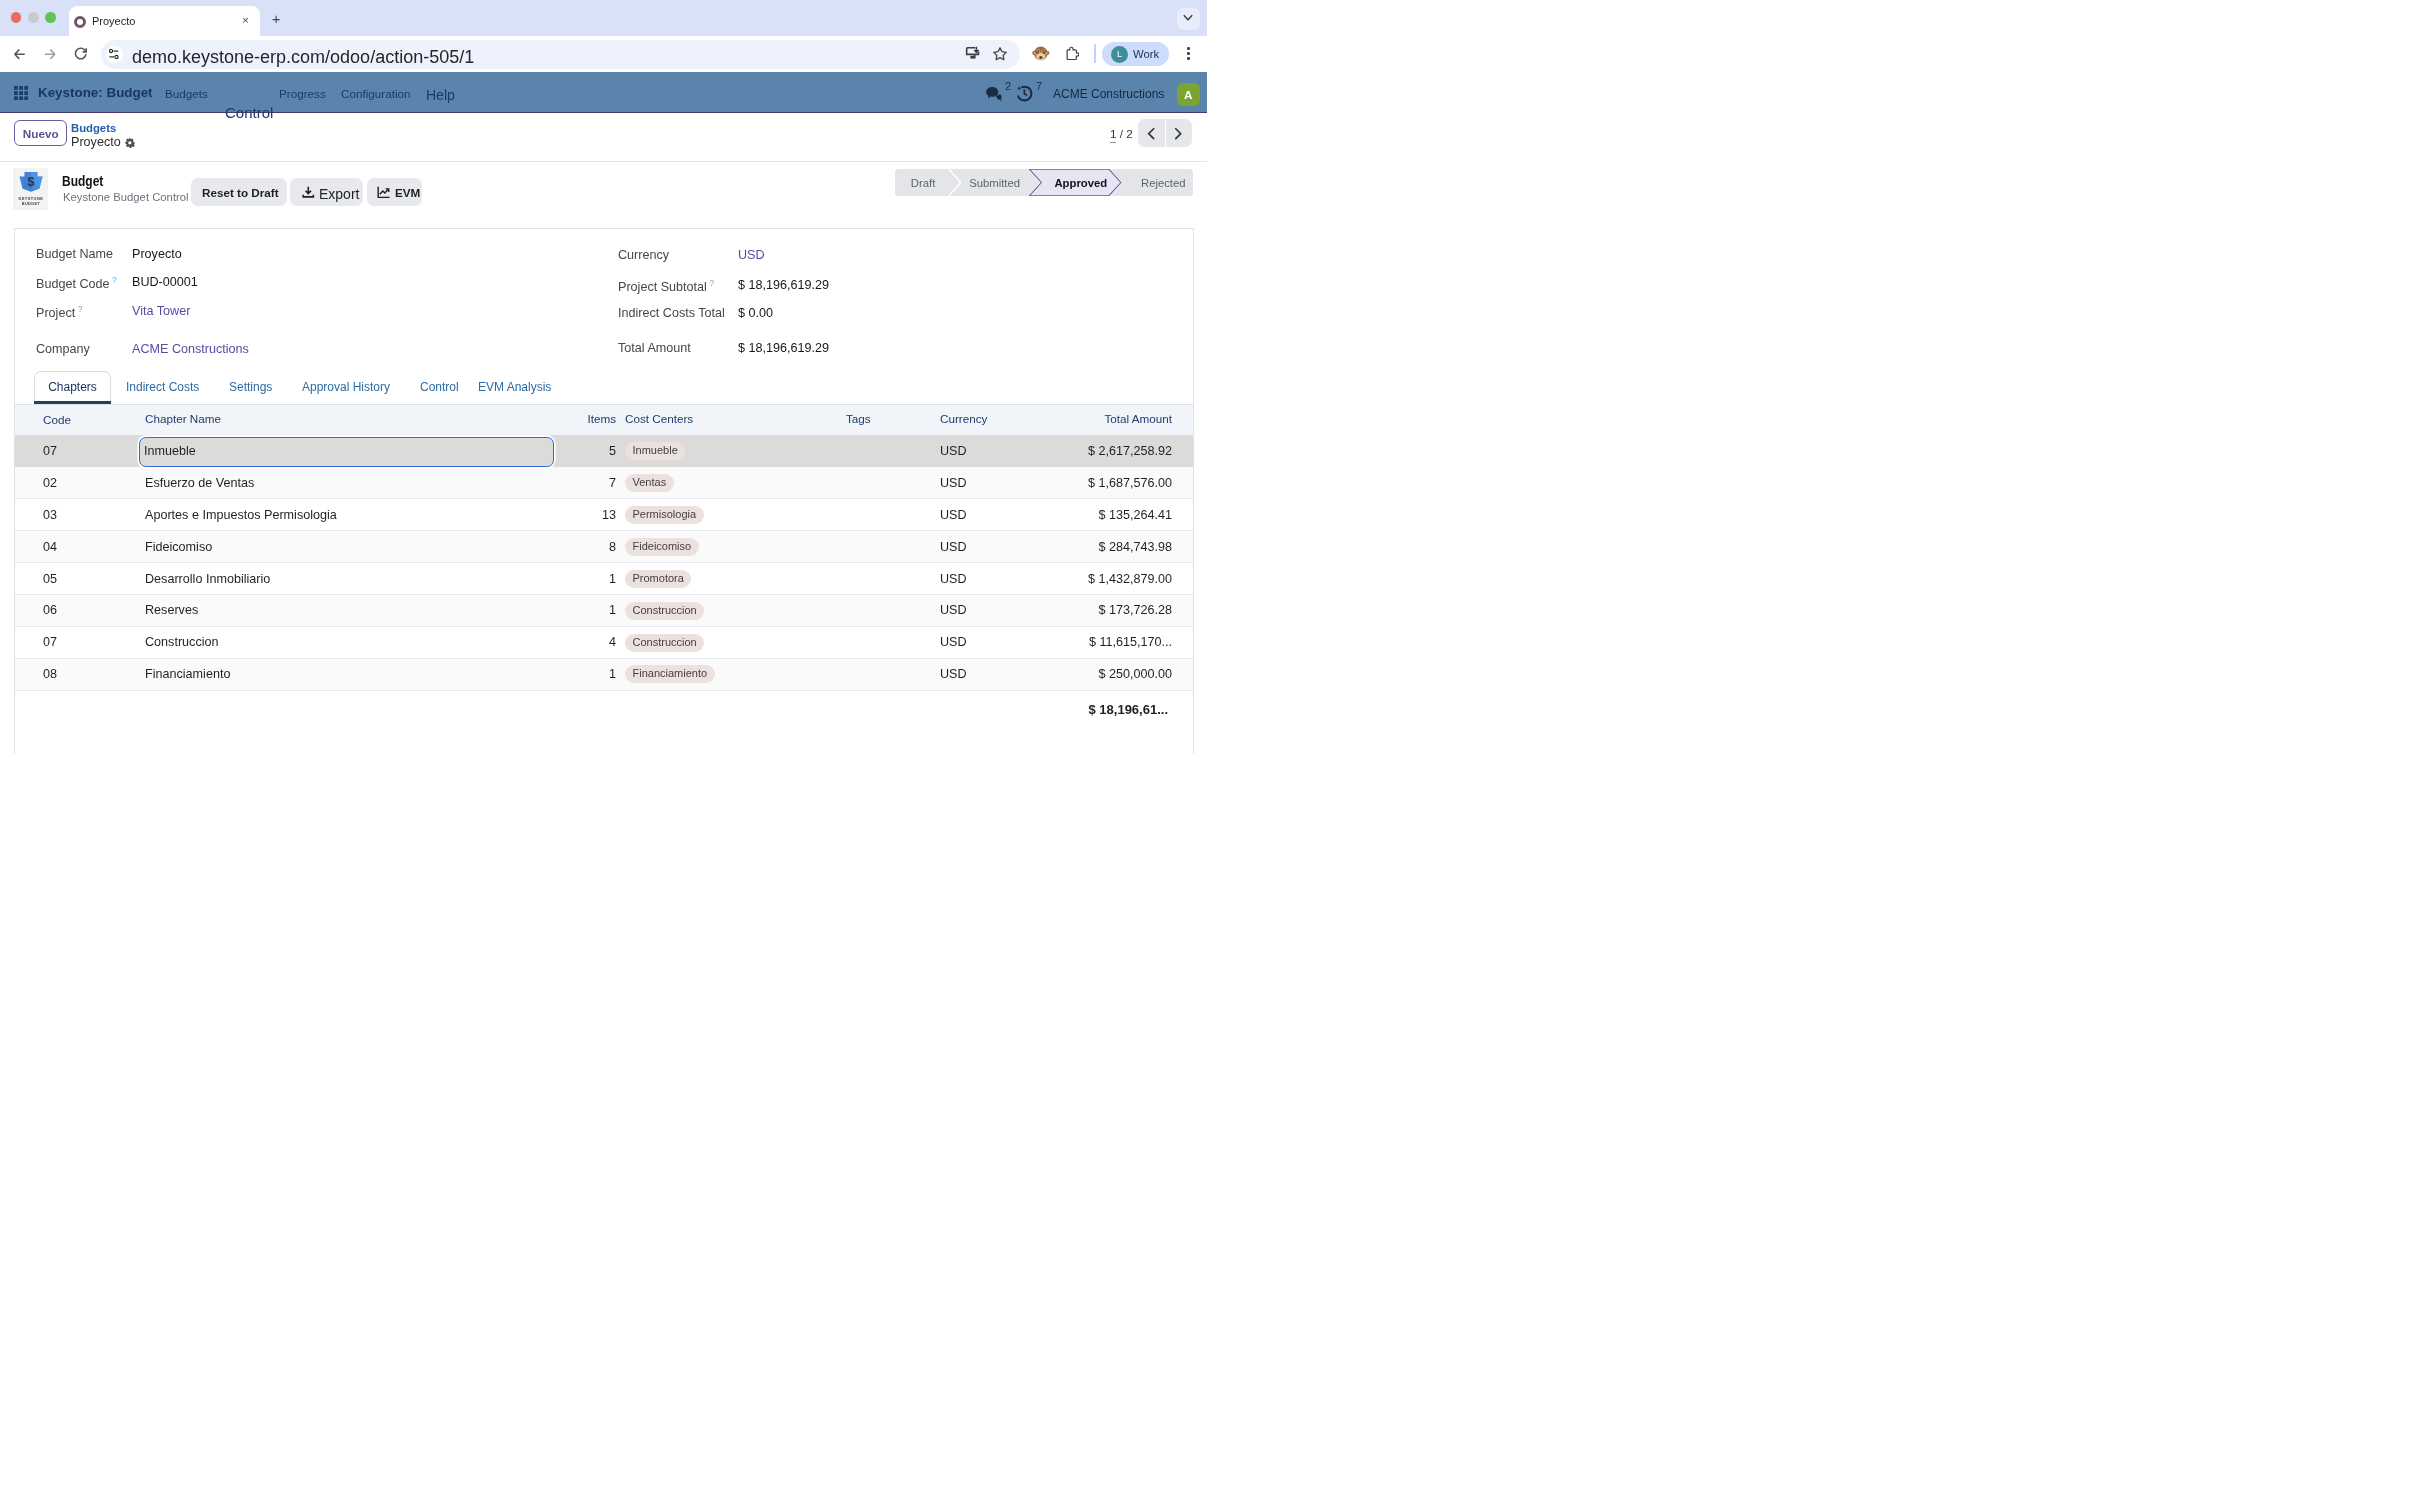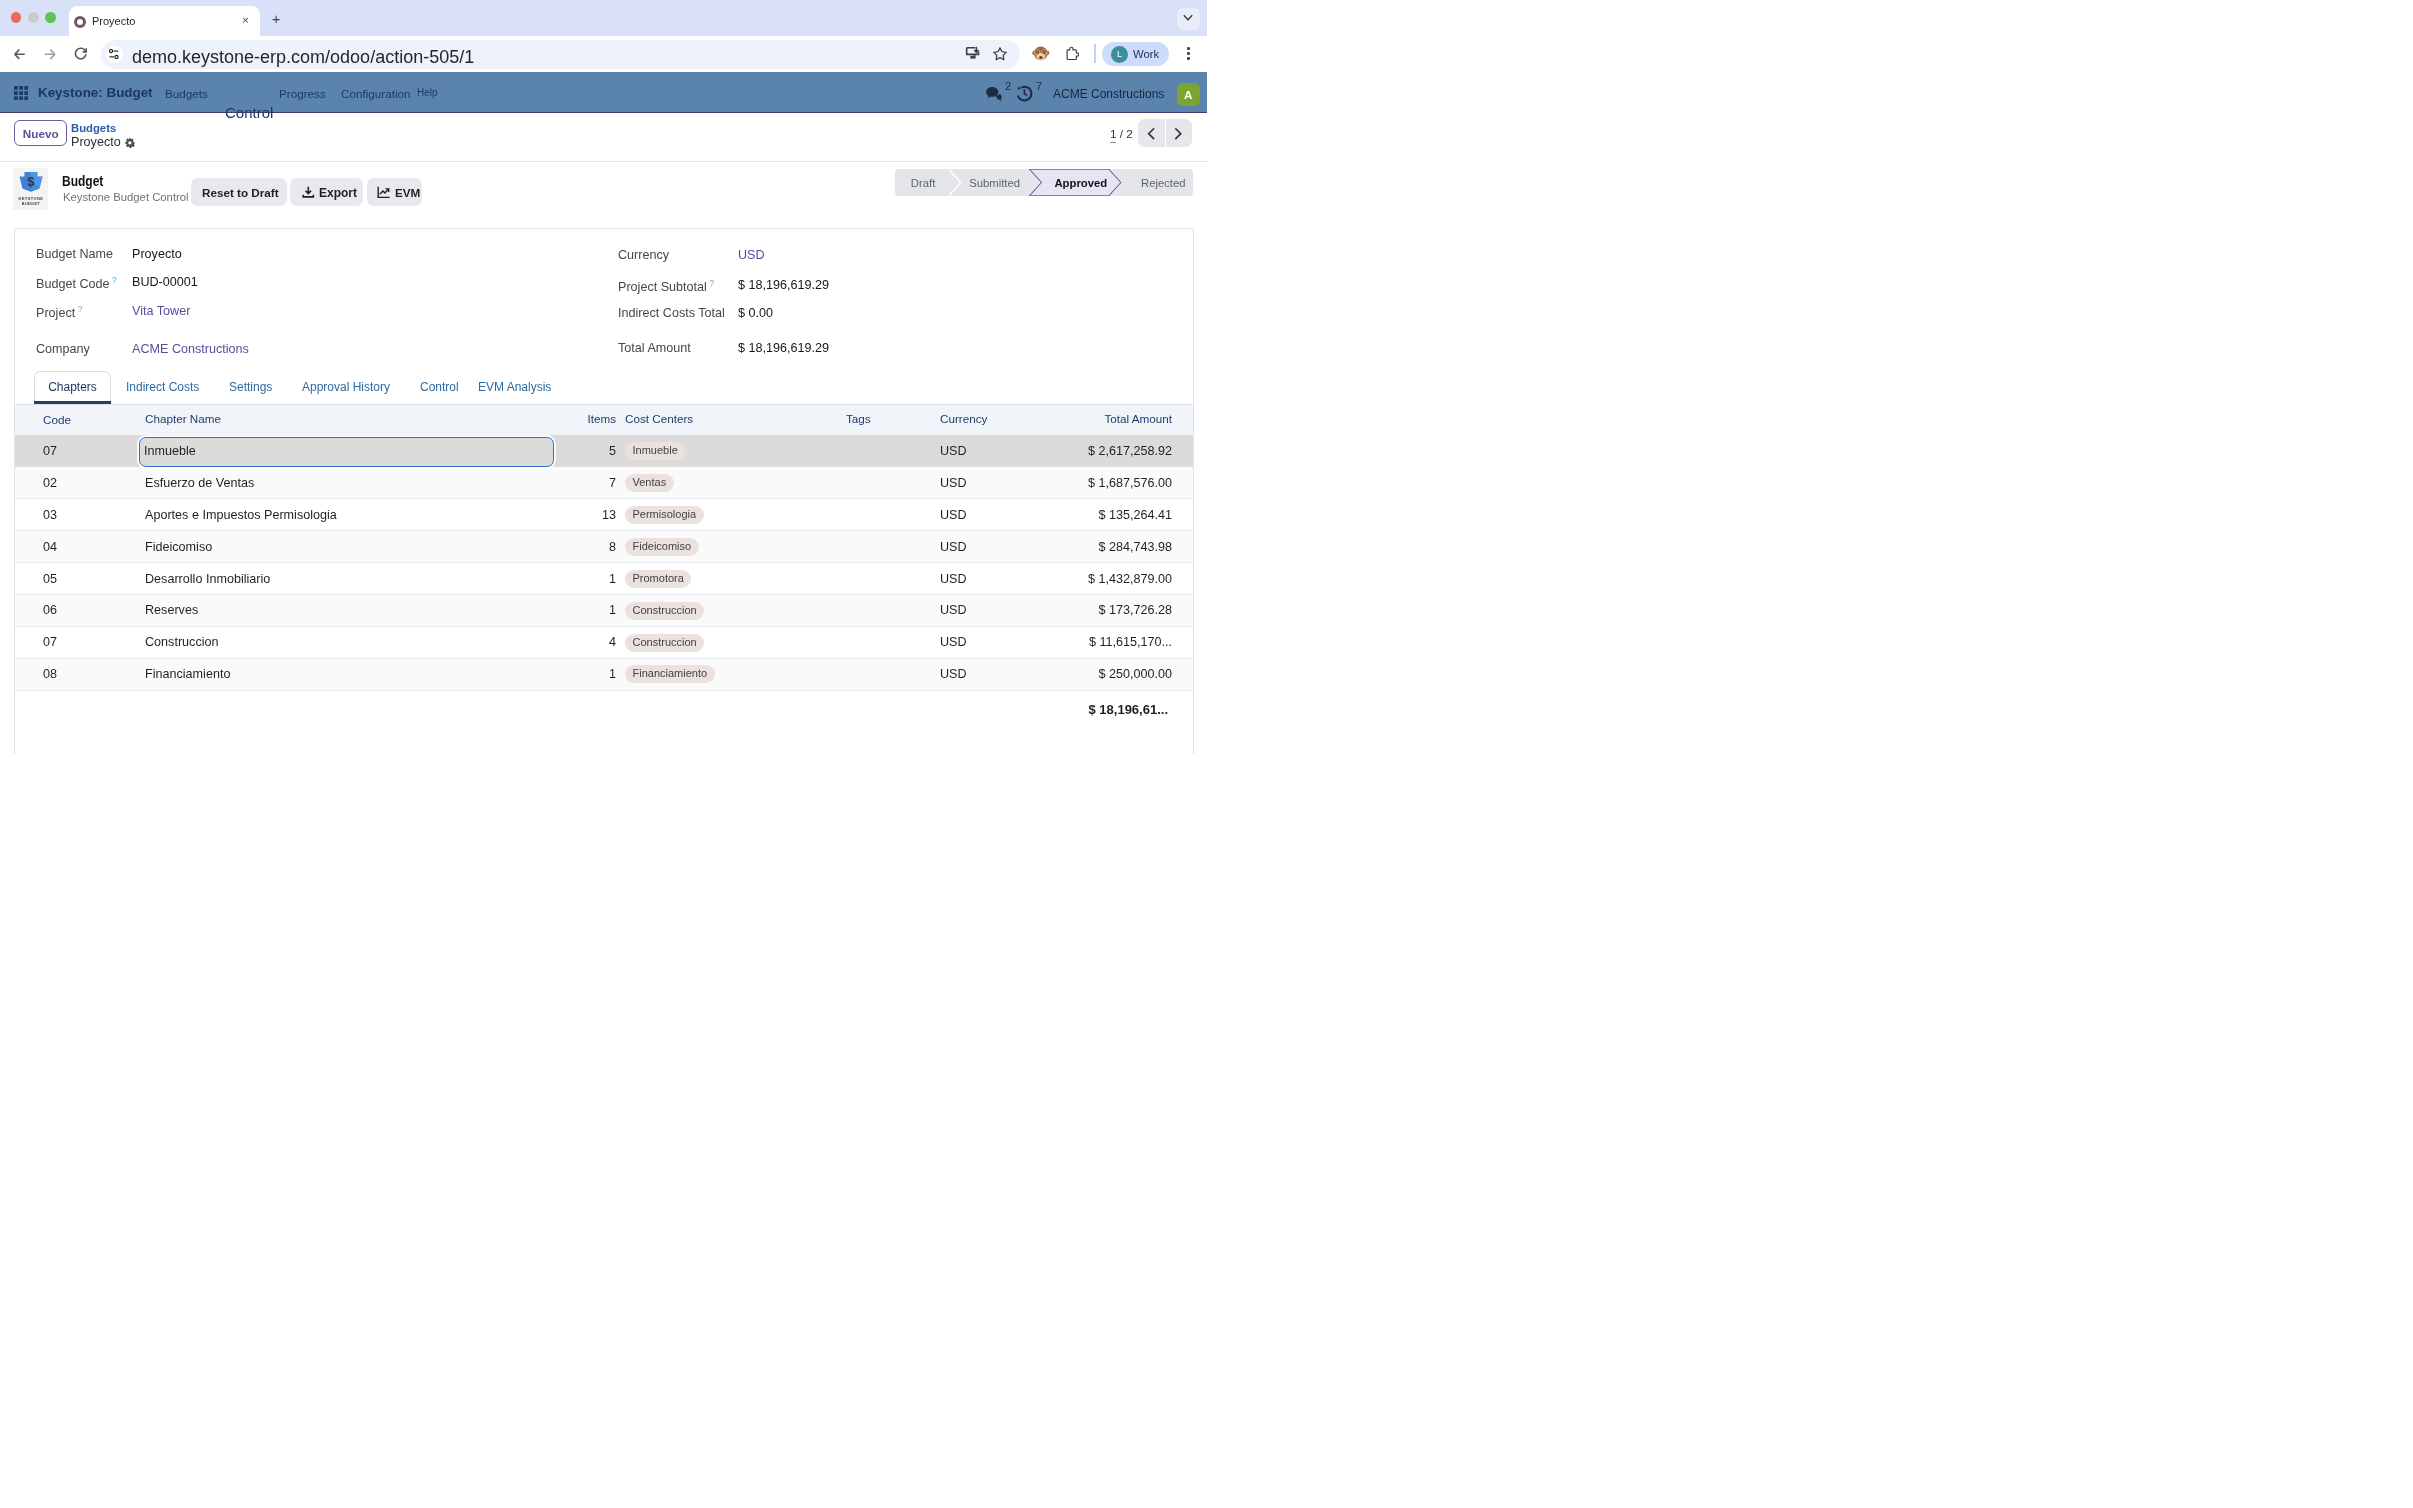--- a/index.html
+++ b/index.html
@@ -94,21 +94,21 @@
       <rect x="0" y="12.4" width="4.6" height="4.6"></rect>
       <rect x="6.2" y="12.4" width="4.6" height="4.6"></rect>
       <rect x="12.4" y="12.4" width="4.6" height="4.6"></rect>
     </g>
   </svg>
 <div class="a" style="left:38px;top:85px;font-size:13.4px;font-weight:bold;color:#19365f">Keystone: Budget</div>
 <div class="a" style="left:165px;top:87px;font-size:11.7px;color:#1d3a63">Budgets</div>
 <div class="a" style="left:225px;top:104px;font-size:15px;color:#1d3a63">Control</div>
 <div class="a" style="left:279px;top:87px;font-size:11.7px;color:#1d3a63">Progress</div>
 <div class="a" style="left:341px;top:87px;font-size:11.7px;color:#1d3a63">Configuration</div>
-<div class="a" style="left:417px;top:87px;font-size:10px;color:#1d3a63">Help</div>
+<div class="a" style="left:426px;top:87px;font-size:14px;color:#1d3a63">Help</div>
 
 <svg class="a" style="left:986px;top:87px" width="17" height="15" viewBox="0 0 20 18">
 <path d="M7.3 0 C3.1 0 0 2.6 0 5.9 c0 1.9 1 3.6 2.7 4.7 L2 13.8 5.3 11.5 c.6 .15 1.3 .22 2 .22 4.2 0 7.3-2.6 7.3-5.85 S11.5 0 7.3 0 Z" fill="#1b2b44"></path>
 <path d="M11.6 10.4 c.3 2.3 2 4.2 4.3 4.8 l2.7 1.95 -.85-2.75 c.5-.7 .8-1.5 .8-2.3 0-1.5-.85-2.8-2.2-3.6 -.9 1.05-2.5 1.7-4.75 1.9 Z" fill="#1b2b44"></path>
 </svg>
 <div class="a" style="left:1005px;top:80px;font-size:11px;color:#1b2b44">2</div>
 
 <svg class="a" style="left:1015px;top:84px" width="19" height="19" viewBox="0 0 23 23">
 <path d="M5.9 5.4 A8.3 8.3 0 1 1 11.3 19.8" fill="none" stroke="#1b2b44" stroke-width="2.4" transform="rotate(14 11.3 11.5)"></path>
 <path d="M11.3 19.8 A8.3 8.3 0 0 1 3.4 13.9" fill="none" stroke="#1b2b44" stroke-width="2.4"></path>
@@ -152,21 +152,21 @@
 <div class="a" style="left:13.4px;top:201px;width:35px;text-align:center;font-size:3.9px;font-weight:bold;letter-spacing:0.3px;color:#39434e">BUDGET</div>
 <div class="a" style="left:62px;top:172px;font-size:15px;font-weight:bold;color:#101418;transform:scaleX(0.8);transform-origin:left top">Budget</div>
 <div class="a" style="left:63px;top:191px;font-size:11.3px;color:#6c737c">Keystone Budget Control</div>
 <div class="a" style="left:191px;top:178px;width:96px;height:28px;background:#e7e9ec;border-radius:6.7px"></div>
 <div class="a" style="left:202px;top:186px;font-size:11.7px;font-weight:bold;color:#1d2127">Reset to Draft</div>
 <div class="a" style="left:290px;top:178px;width:73px;height:28px;background:#e7e9ec;border-radius:6.7px"></div>
 <svg class="a" style="left:302px;top:186px" width="12.6" height="12.6" viewBox="0 0 16 16">
     <path d="M8 1 V9 M4.5 6 L8 9.7 L11.5 6" stroke="#1d2127" stroke-width="2" fill="none"></path>
     <path d="M1.5 11 V13.8 H14.5 V11" stroke="#1d2127" stroke-width="2" fill="none"></path>
   </svg>
-<div class="a" style="left:319px;top:186px;font-size:12px;font-weight:bold;color:#1d2127">Export</div>
+<div class="a" style="left:319px;top:186px;font-size:14px;font-weight:normal;color:#1d2127">Export</div>
 <div class="a" style="left:367px;top:178px;width:55px;height:28px;background:#e7e9ec;border-radius:6.7px"></div>
 <svg class="a" style="left:377px;top:186px" width="13.4" height="12.6" viewBox="0 0 17 16">
     <path d="M1.5 1 V14.5 H16" stroke="#1d2127" stroke-width="1.8" fill="none"></path>
     <path d="M3.5 10.5 L7.5 6.5 L10 9 L14.5 4" stroke="#1d2127" stroke-width="1.8" fill="none"></path>
     <path d="M10.8 3.6 H14.9 V7.7" stroke="#1d2127" stroke-width="1.8" fill="none"></path>
   </svg>
 <div class="a" style="left:395px;top:186px;font-size:11.7px;font-weight:bold;color:#1d2127">EVM</div>
 
 <div class="a" style="left:895px;top:169px;width:298px;height:27px;background:#e3e5e8;border-radius:3.4px"></div>
 <svg class="a" style="left:895px;top:169px" width="298" height="27" viewBox="0 0 356 32">

